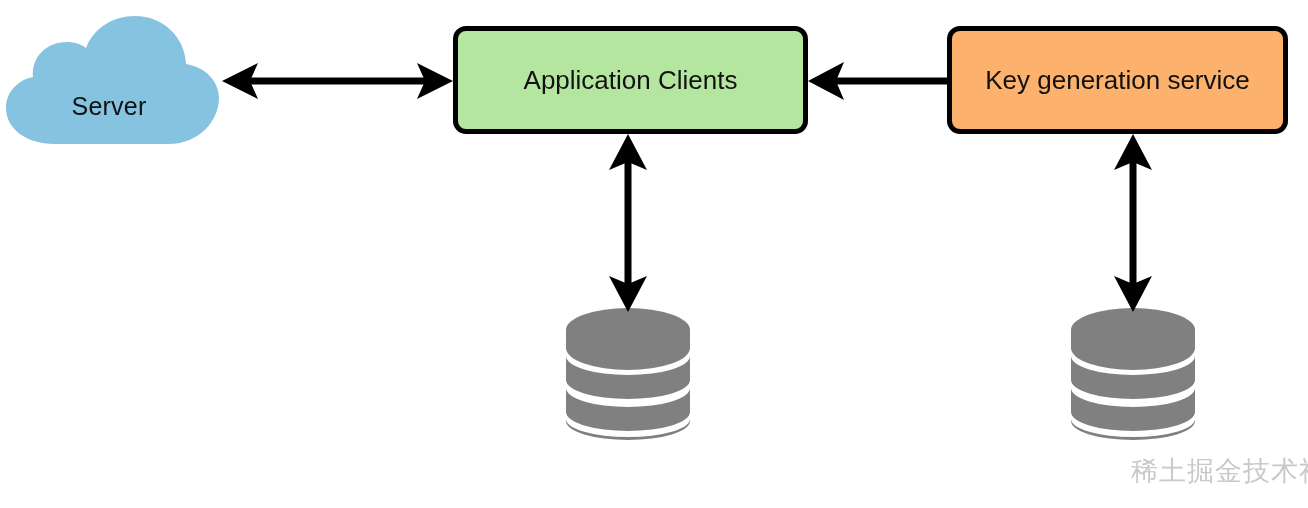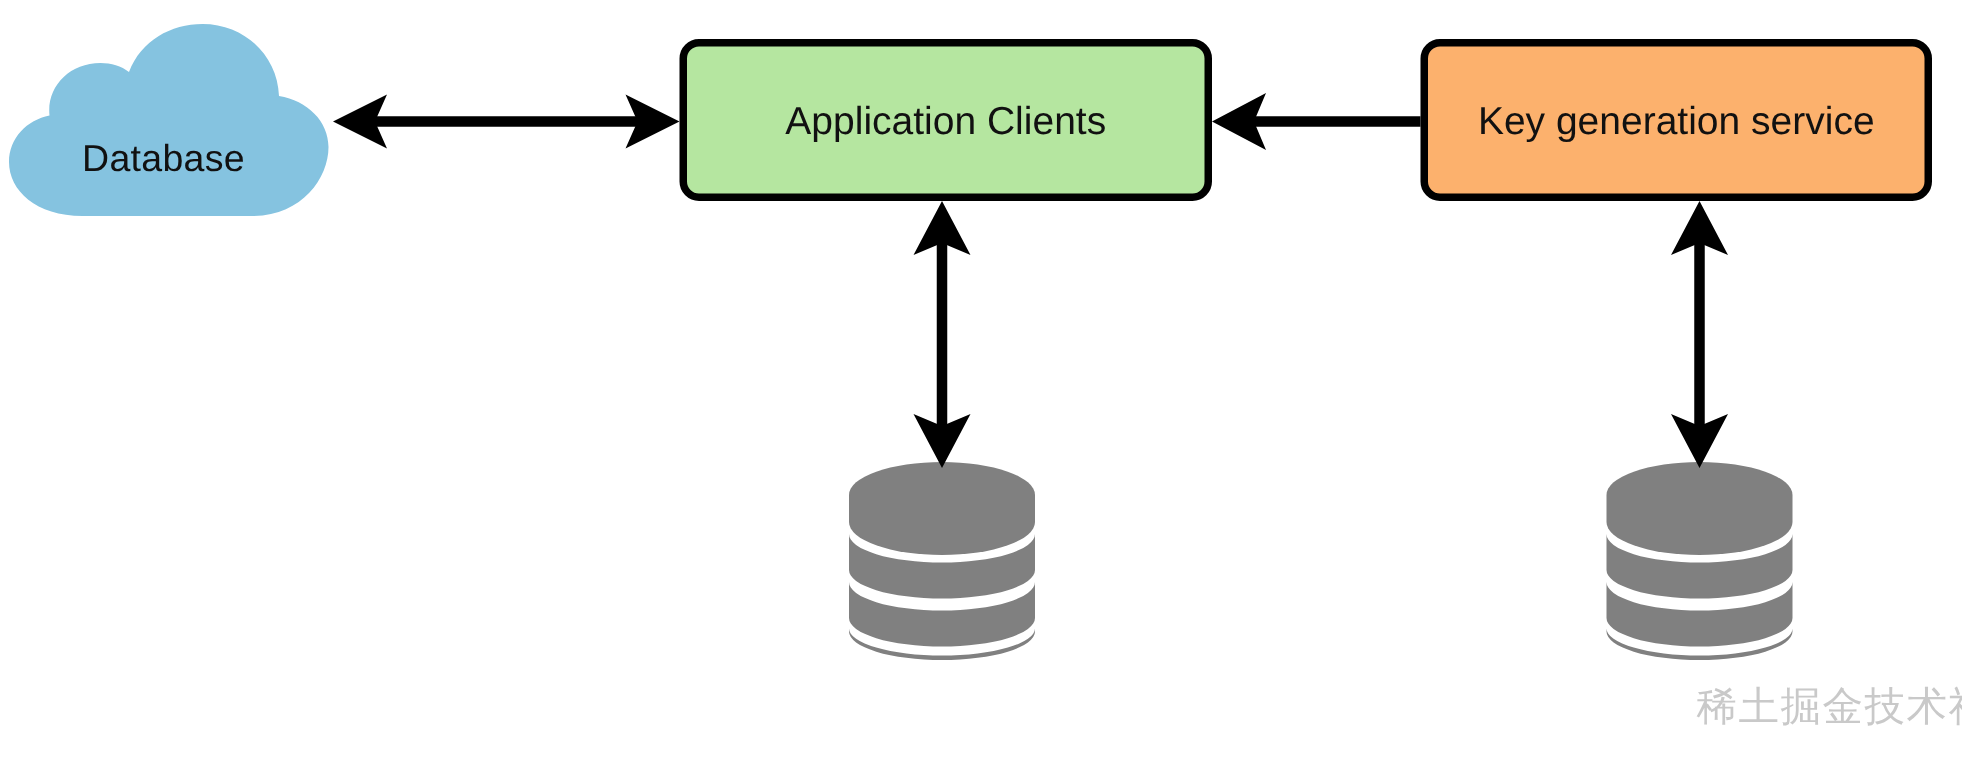--- a/index.html
+++ b/index.html
@@ -124,21 +124,21 @@
                C 24 130 6 113 6 94
                C 6 78 18 66 33 63
                C 31 44 46 28 67 28
                C 74 28 81 30 86 34
                C 94 13 114 2 135 2
                C 163 2 185 23 186 50
                C 205 53 219 67 219 84
                C 219 105 201 130 168 130
                Z" fill="#85c3e0" stroke="none"></path>
     </svg>
-    <div class="cloud-label">Database</div>
+    <div class="cloud-label">Server</div>
   </div>
 
   <div id="app-server-box" class="node-box">
     <span class="node-label">Application Clients</span>
   </div>
 
   <div id="key-service-box" class="node-box">
     <span class="node-label">Key generation service</span>
   </div>
 

